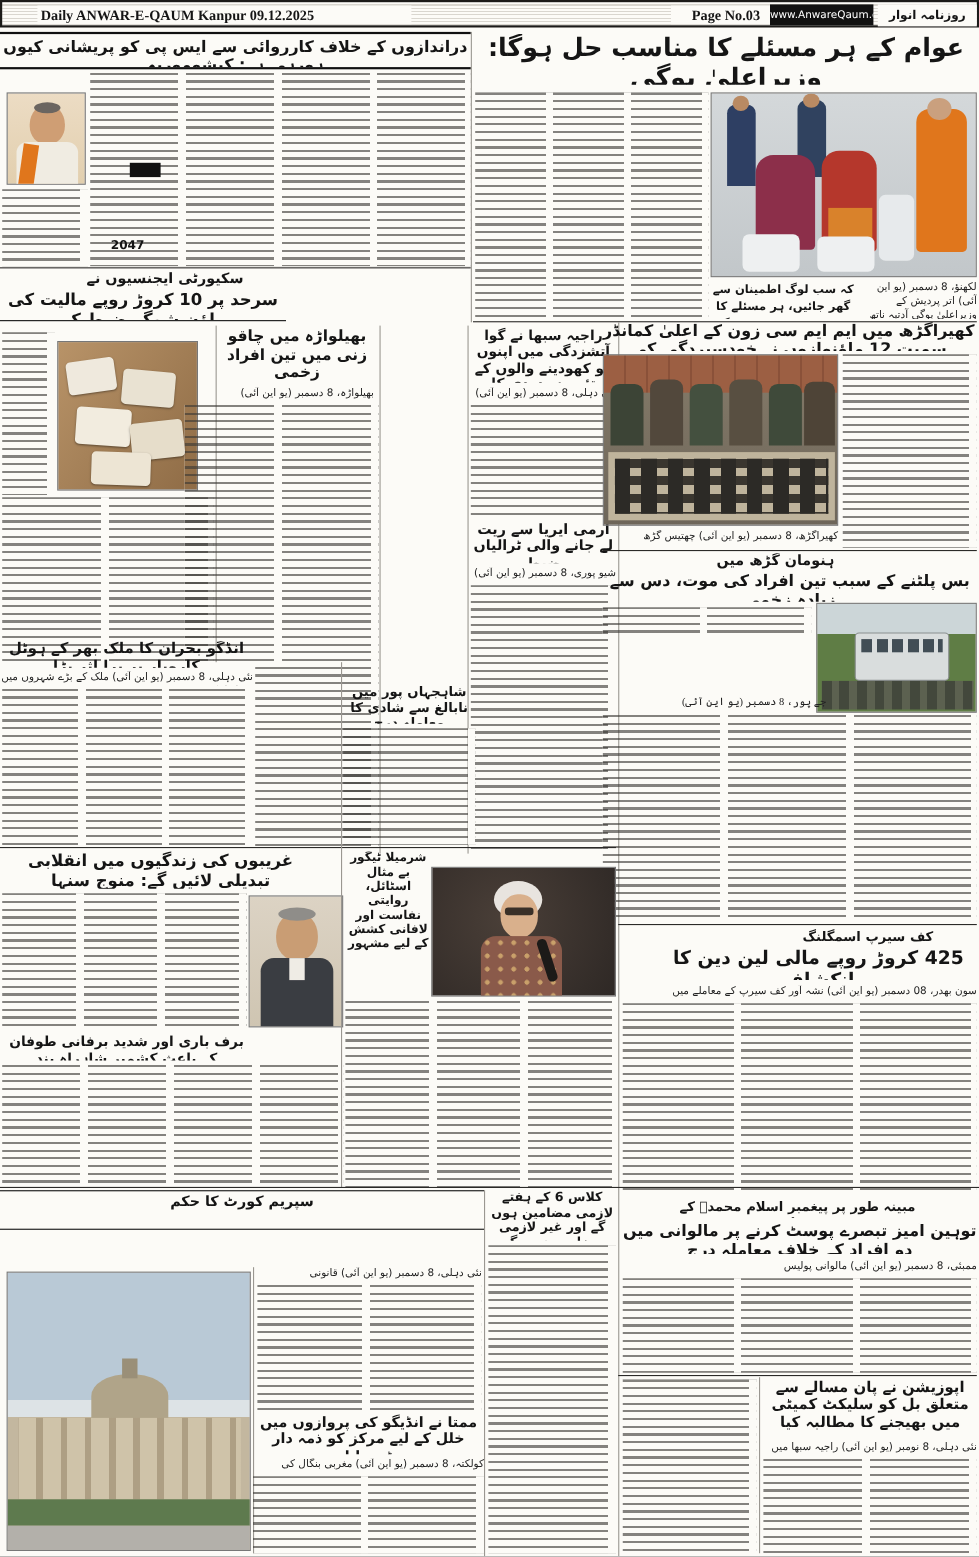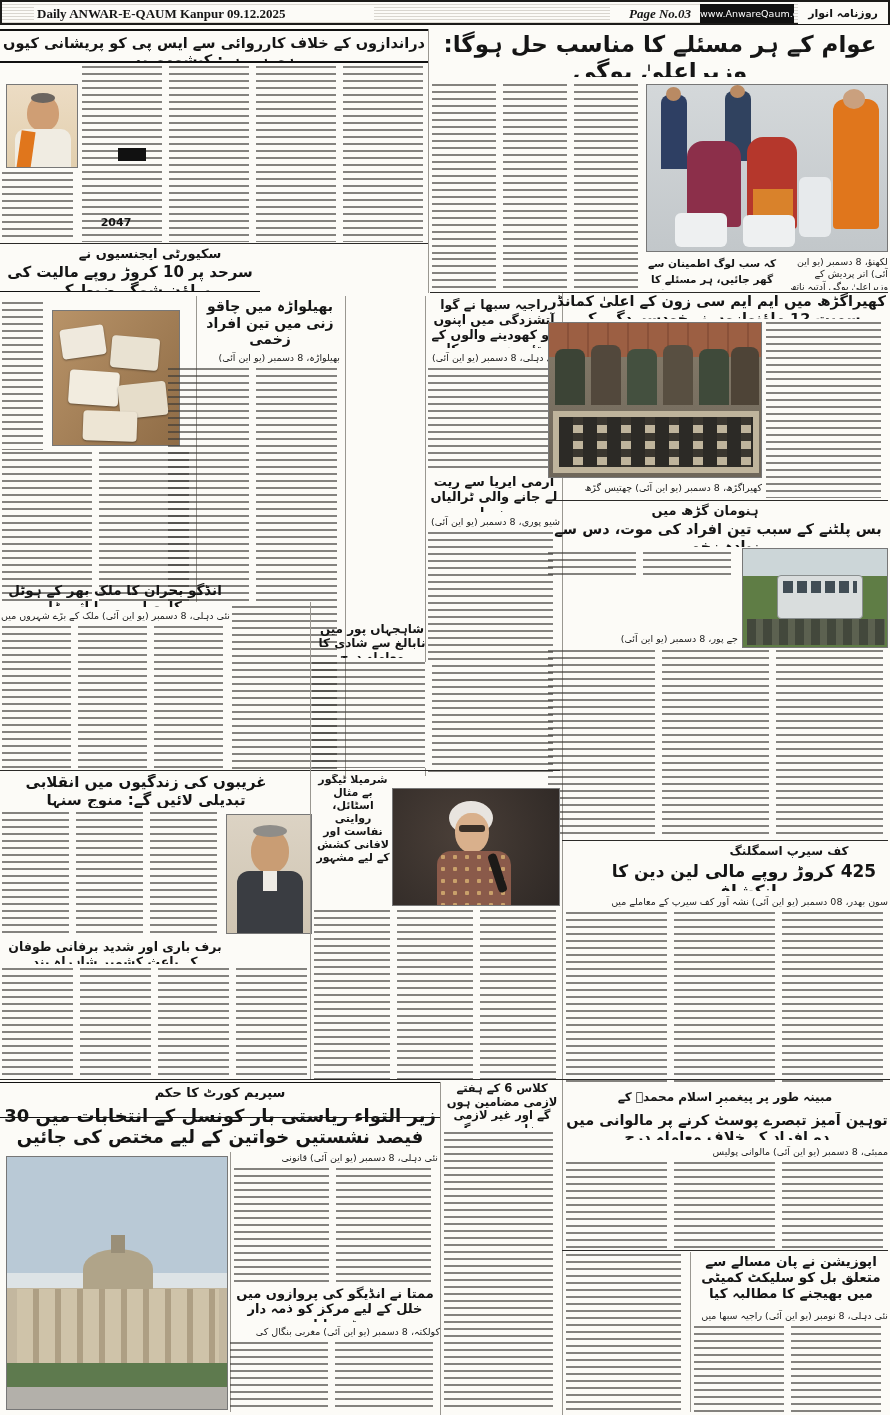--- a/index.html
+++ b/index.html
@@ -25,21 +25,21 @@
        repeating-linear-gradient(to bottom,#fcfbf7 0 2px,#d9d6cf 2px 3px);}
   .hdr-white{background:#fcfbf7;}
 </style>
 </head>
 <body>
 
 <div class="page">
 
   <div class="abs hdr" style="left:0;top:0;width:890px;height:25px;">
     <div class="abs hdr-white" style="left:4px;top:3px;width:340px;height:17px;font-family:'Liberation Serif',serif;font-weight:700;font-size:13px;line-height:17px;padding-left:3px;white-space:nowrap;overflow:hidden;margin-left:28px;">Daily ANWAR-E-QAUM Kanpur  09.12.2025</div>
-    <div class="abs hdr-white" style="left:608px;top:3px;width:100px;height:17px;font-family:'Liberation Serif',serif;font-weight:700;font-size:13px;line-height:17px;text-align:center;font-style:italic;">Page No.03</div>
+    <div class="abs hdr-white" style="left:608px;top:3px;width:100px;height:17px;font-family:'Liberation Serif',serif;font-weight:700;font-size:13px;line-height:17px;text-align:center;">Page No.03</div>
     <div class="abs" style="left:698px;top:2px;width:94px;height:19px;background:#111;color:#fff;font-size:9.5px;line-height:19px;text-align:center;overflow:hidden;">www.AnwareQaum.com</div>
     <div class="abs hdr-white h-urdu" style="left:796px;top:2px;width:90px;height:20px;font-size:11px;line-height:20px;">روزنامہ انوار قوم کانپور</div>
   </div>
 
   <div class="abs h-urdu" style="left:0;top:29px;width:428px;height:34px;font-size:14.5px;border-top:2px solid #111;border-bottom:2px solid #111;padding-top:4px;">دراندازوں کے خلاف کارروائی سے ایس پی کو پریشانی کیوں ہورہی ہے: کیشوموریہ</div>
   <div class="abs photo" style="left:6px;top:84px;width:72px;height:84px;background:linear-gradient(#ecdcc4,#e2cfae);">
     <div class="abs" style="left:20px;top:10px;width:32px;height:36px;border-radius:50% 50% 45% 45%;background:#cf9e74;"></div>
     <div class="abs" style="left:24px;top:8px;width:24px;height:10px;border-radius:50%;background:#6b6560;"></div>
     <div class="abs" style="left:8px;top:44px;width:56px;height:40px;border-radius:10px 10px 0 0;background:#f0ece2;"></div>
     <div class="abs" style="left:12px;top:46px;width:14px;height:38px;background:#e0761c;transform:rotate(8deg);"></div>
@@ -119,21 +119,21 @@
 
   <div class="abs h-urdu kicker" style="left:620px;top:503px;width:170px;height:17px;font-size:13px;">ہنومان گڑھ میں</div>
   <div class="abs h-urdu" style="left:548px;top:521px;width:340px;height:26px;font-size:14.5px;">بس پلٹنے کے سبب تین افراد کی موت، دس سے زیادہ زخمی</div>
   <div class="abs photo" style="left:742px;top:548px;width:146px;height:100px;background:linear-gradient(#ccd6d8 0 28%, #5f7d45 28%);">
     <div class="abs" style="left:34px;top:26px;width:86px;height:44px;border-radius:4px;background:#d9dddd;border:1px solid #8a8f8f;"></div>
     <div class="abs" style="left:40px;top:32px;width:74px;height:12px;background:repeating-linear-gradient(to right,#414d55 0 10px,#d9dddd 10px 14px);"></div>
     <div class="abs" style="left:4px;top:70px;width:138px;height:26px;background:repeating-linear-gradient(to right,#43483c 0 9px,#5c6150 9px 16px);"></div>
   </div>
   <div class="abs fill" style="left:548px;top:552px;width:190px;height:28px;--cw:95px;"></div>
 
-  <div class="abs dateline" style="left:548px;top:633px;width:190px;height:13px;">جے پور، 8 دسمبر (یو این آئی)</div>
+  <div class="abs dateline" style="left:561px;top:633px;width:190px;height:13px;font-family:Liberation Serif, serif;">جے پور، 8 دسمبر (یو این آئی)</div>
   <div class="abs fill" style="left:548px;top:650px;width:340px;height:188px;--cw:114px;"></div>
   <div class="abs hrule" style="left:562px;top:840px;width:326px;"></div>
 
   <div class="abs h-urdu" style="left:0;top:583px;width:230px;height:24px;font-size:13.5px;">انڈگو بحران کا ملک بھر کے ہوٹل کاروبار پر برا اثر پڑا</div>
   <div class="abs dateline" style="left:0;top:610px;width:230px;height:13px;">نئی دہلی، 8 دسمبر (یو این آئی) ملک کے بڑے شہروں میں ہوٹل انڈسٹری</div>
   <div class="abs fill" style="left:2px;top:626px;width:228px;height:144px;--cw:76px;"></div>
   <div class="abs hrule" style="left:0;top:770px;width:560px;"></div>
 
   <div class="abs h-urdu" style="left:0;top:774px;width:292px;height:34px;font-size:15px;">غریبوں کی زندگیوں میں انقلابی تبدیلی لائیں گے: منوج سنہا</div>
   <div class="abs photo" style="left:226px;top:814px;width:86px;height:120px;background:linear-gradient(#dcd3c4,#cfc5b2);">
@@ -160,21 +160,20 @@
   </div>
   <div class="abs fill" style="left:314px;top:910px;width:246px;height:170px;--cw:83px;"></div>
 
   <div class="abs h-urdu kicker" style="left:690px;top:844px;width:198px;height:16px;font-size:12px;">کف سیرپ اسمگلنگ</div>
   <div class="abs h-urdu" style="left:600px;top:861px;width:288px;height:30px;font-size:17px;">425 کروڑ روپے مالی لین دین کا انکشاف</div>
   <div class="abs dateline" style="left:566px;top:896px;width:322px;height:13px;">سون بھدر، 08 دسمبر (یو این آئی) نشہ آور کف سیرپ کے معاملے میں</div>
   <div class="abs fill" style="left:566px;top:912px;width:322px;height:172px;--cw:108px;"></div>
   <div class="abs hrule" style="left:0;top:1079px;width:890px;"></div>
 
   <div class="abs h-urdu kicker" style="left:0;top:1082px;width:440px;height:36px;font-size:13px;border-top:1.5px solid #111;border-bottom:1.5px solid #111;line-height:20px;">سپریم کورٹ کا حکم</div>
-  <div class="abs h-urdu" style="left:0;top:1105px;width:440px;height:44px;font-size:18px;">زیر التواء ریاستی بار کونسل کے انتخابات میں 30 فیصد نشستیں خواتین کے لیے مختص کی جائیں</div>
   <div class="abs dateline" style="left:232px;top:1152px;width:206px;height:13px;">نئی دہلی، 8 دسمبر (یو این آئی) قانونی</div>
   <div class="abs photo" style="left:6px;top:1156px;width:222px;height:254px;background:linear-gradient(#b9c9d6 0 46%, #dde3e6 46% 52%, #c3b79f 52%);">
     <div class="abs" style="left:76px;top:92px;width:70px;height:40px;border-radius:50% 50% 0 0;background:#b0a489;"></div>
     <div class="abs" style="left:104px;top:78px;width:14px;height:18px;background:#9a8f78;"></div>
     <div class="abs" style="left:10px;top:132px;width:202px;height:74px;background:repeating-linear-gradient(to right,#cfc3a9 0 16px,#ae9f84 16px 22px);"></div>
     <div class="abs" style="left:0;top:206px;width:222px;height:24px;background:#5e7a4e;"></div>
     <div class="abs" style="left:0;top:230px;width:222px;height:24px;background:#b3b0aa;"></div>
   </div>
   <div class="abs vrule" style="left:230px;top:1152px;height:260px;"></div>
   <div class="abs fill" style="left:234px;top:1168px;width:204px;height:114px;--cw:102px;"></div>

